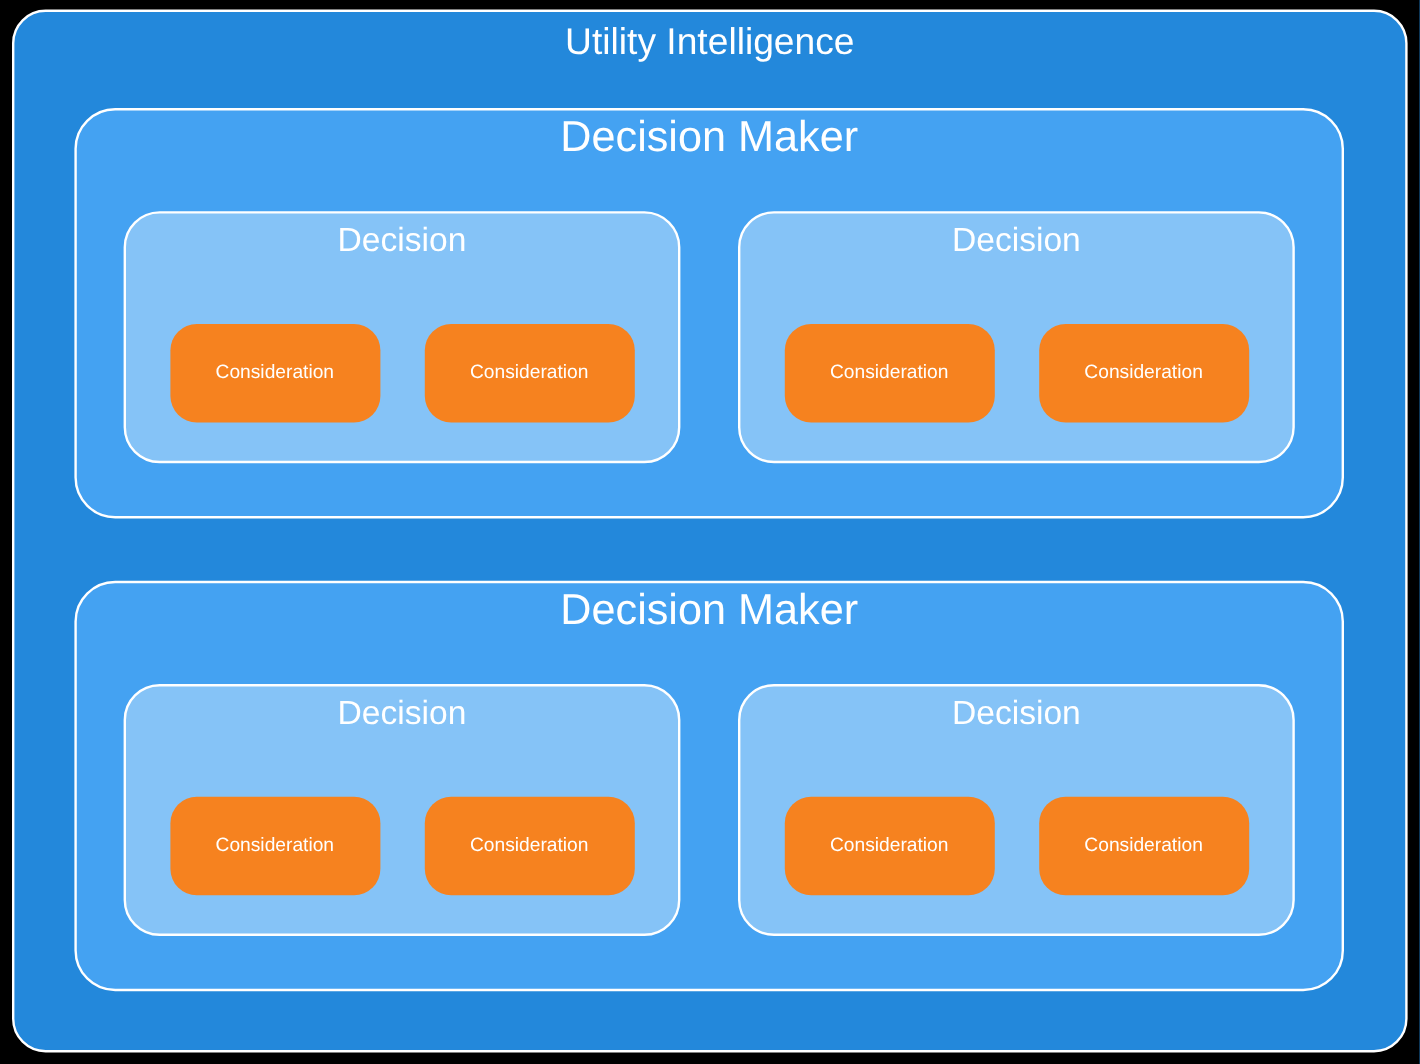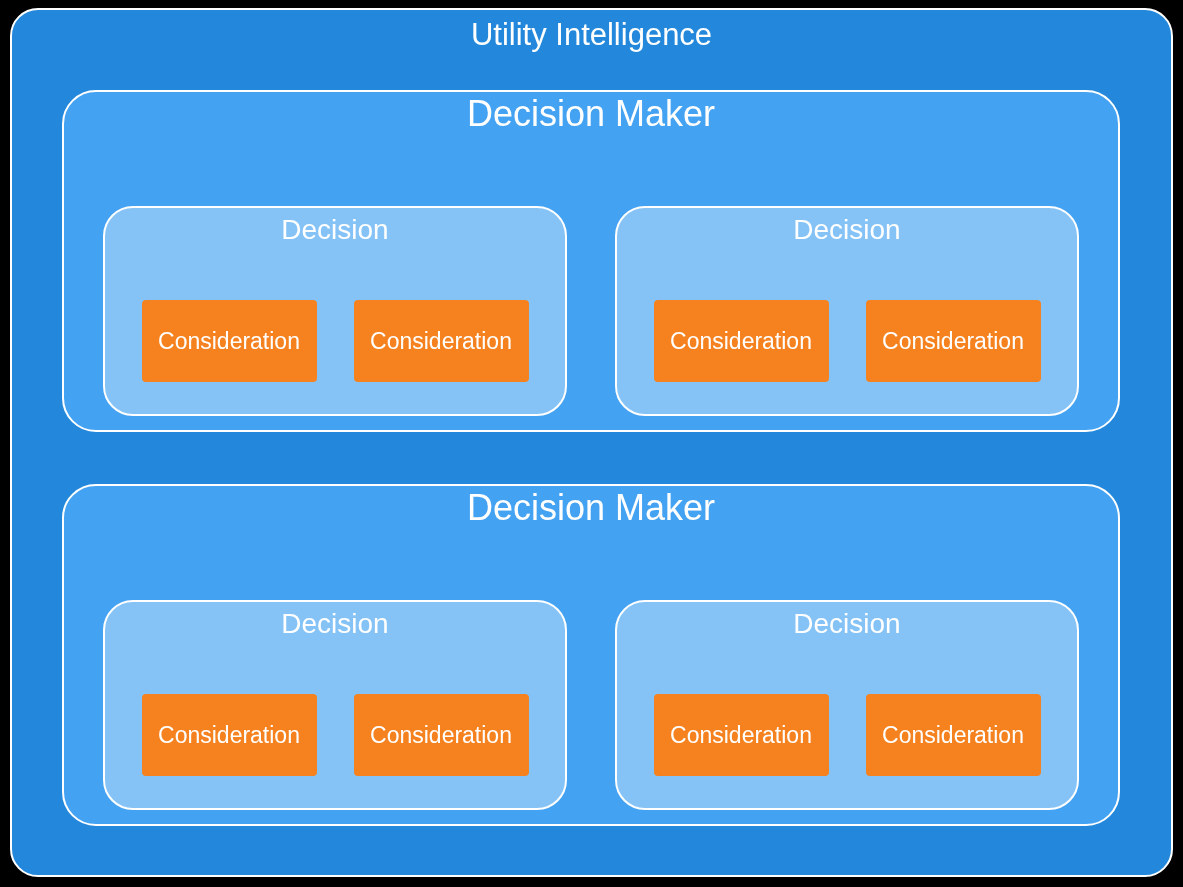--- a/index.html
+++ b/index.html
@@ -48,41 +48,40 @@
   .decisions-row {
     position: absolute; left: 0; right: 0; top: 84px;
     display: flex; justify-content: center; gap: 48px;
   }
   .decision {
     width: 464px; height: 210px;
     box-sizing: border-box;
     background: var(--decision, #85C3F7);
     border: 2px solid var(--border, #fff);
     border-radius: 30px;
-    margin-top: 30px;
   }
   .decision-title {
     margin-top: 4px;
     text-align: center;
     color: var(--text, #fff);
     font-size: 28px;
     line-height: 36px;
   }
 
   .cons-row {
     margin-top: 52px;
     display: flex; justify-content: center; gap: 37px;
   }
   .consideration {
     width: 175px; height: 82px;
     background: var(--consideration, #F6821F);
-    border-radius: 4px;
+    border-radius: 22px;
     display: flex; align-items: center; justify-content: center;
     color: var(--text, #fff);
-    font-size: 23px;
+    font-size: 16px;
   }
 </style>
 </head>
 <body>
 
 <div class="canvas">
   <div class="outer">
     <div class="outer-title">Utility Intelligence</div>
 
     <div class="dm dm1">

